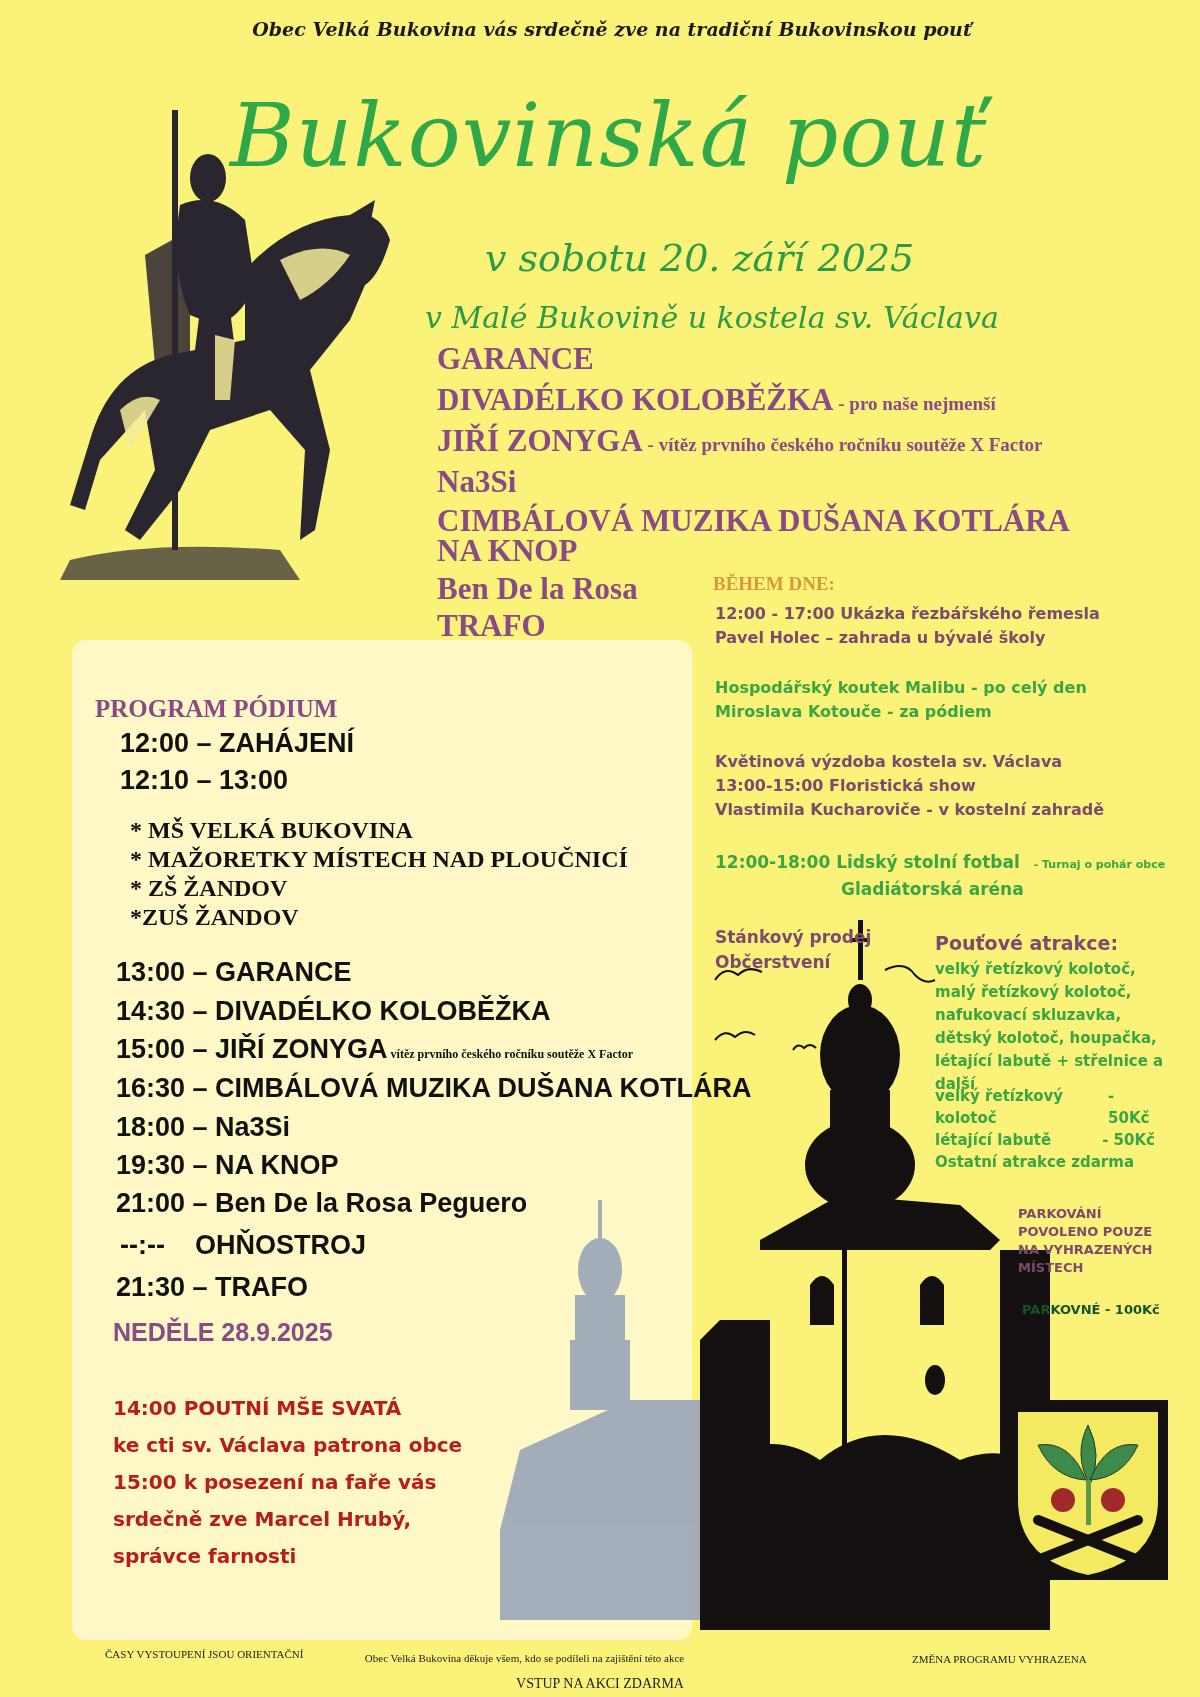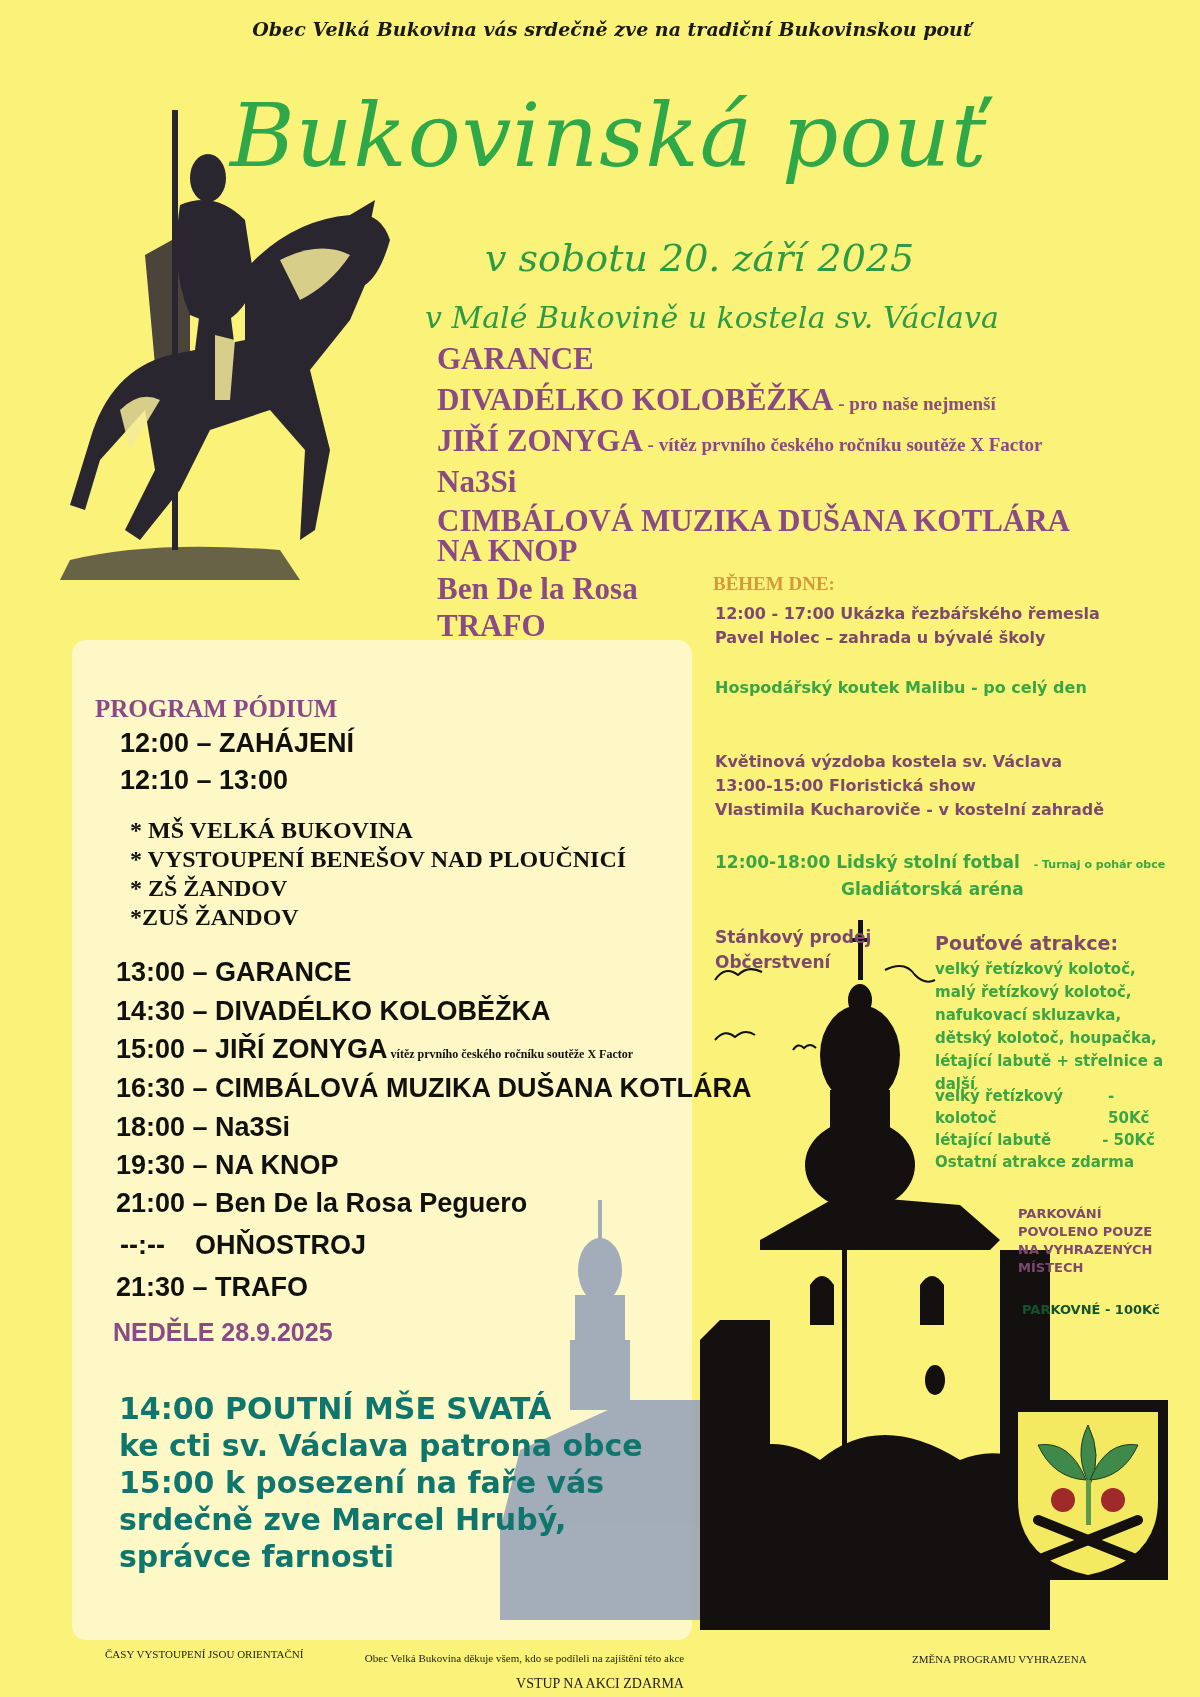--- a/index.html
+++ b/index.html
@@ -46,21 +46,21 @@
     background: #fdf8c6; border-radius: 14px;
   }
   .panel-title {
     left: 95px; top: 660px; font-weight: bold; font-size: 25px; color: #8a4a85; margin-top: 35px;
   }
   .prog { left: 120px; font-family: "Liberation Sans", sans-serif; font-weight: bold; color: #111; font-size: 27px; white-space: nowrap; }
   .prog .small { font-size: 12px; font-family: "Liberation Serif", serif; }
   .sub { left: 130px; font-family: "Liberation Serif", serif; font-weight: bold; color: #111; font-size: 24px; line-height: 29px; white-space: nowrap; }
 
   .sunday-head { left: 113px; top: 1318px; font-family: "Liberation Sans", sans-serif; font-weight: bold; font-size: 25px; color: #8a4a85; }
-  .sunday { left: 119px; top: 1390px; font-family: "DejaVu Sans", sans-serif; font-weight: bold; font-size: 30px; line-height: 37px; color: #0f766e; }
+  .sunday { left: 113px; top: 1390px; font-family: "DejaVu Sans", sans-serif; font-weight: bold; font-size: 20px; line-height: 37px; color: #b91c1c; }
 
   
   .church-ghost { left: 500px; top: 1200px; width: 200px; height: 420px; }
   .church { left: 700px; top: 920px; width: 350px; height: 710px; }
 
   
   .during { left: 715px; font-family: "DejaVu Sans", sans-serif; font-weight: bold; font-size: 16px; line-height: 24px; white-space: nowrap; }
   .during-head { left: 713px; top: 573px; font-family: "Liberation Serif", serif; font-weight: bold; font-size: 19px; color: #d49a3a; }
   .c-brown { color: #7d4a6e; }
   .c-green { color: #3aa544; }
@@ -133,21 +133,21 @@
   </g>
 </svg>
 
 <div class="abs panel-title">PROGRAM  PÓDIUM</div>
 
 <div class="abs prog" style="top:728px">12:00 – ZAHÁJENÍ</div>
 <div class="abs prog" style="top:765px">12:10 – 13:00</div>
 
 <div class="abs sub" style="top:816px">
   <div>* MŠ VELKÁ BUKOVINA</div>
-  <div>* VYSTOUPENÍ BENEŠOV NAD PLOUČNICÍ</div>
+  <div>* MAŽORETKY MÍSTECH NAD PLOUČNICÍ</div>
   <div>* ZŠ ŽANDOV</div>
   <div>*ZUŠ ŽANDOV</div>
 </div>
 
 <div class="abs prog" style="top:957px;left:116px"><span>13:00 – </span><span>GARANCE</span></div>
 <div class="abs prog" style="top:996px;left:116px"><span>14:30 – </span><span>DIVADÉLKO KOLOBĚŽKA</span></div>
 <div class="abs prog" style="top:1034px;left:116px"><span>15:00 – </span><span>JIŘÍ ZONYGA</span><span class="small"> vítěz prvního českého ročníku soutěže X Factor</span></div>
 <div class="abs prog" style="top:1073px;left:116px"><span>16:30 – </span><span>CIMBÁLOVÁ MUZIKA DUŠANA KOTLÁRA</span></div>
 <div class="abs prog" style="top:1112px;left:116px"><span>18:00 – </span><span>Na3Si</span></div>
 <div class="abs prog" style="top:1150px;left:116px"><span>19:30 – </span><span>NA KNOP</span></div>
@@ -199,20 +199,21 @@
     <path class="bird" d="M3 10 Q8 2 14 8 Q20 2 26 8"></path>
   </svg>
 
 <div class="abs during-head">BĚHEM DNE:</div>
 <div class="abs during c-brown" style="top:602px">
   <div>12:00 - 17:00  Ukázka řezbářského řemesla</div>
   <div>Pavel Holec – zahrada u bývalé školy</div>
 </div>
 <div class="abs during c-green" style="top:676px">
   <div>Hospodářský koutek Malibu - po celý den</div>
+  <div>Miroslava Kotouče - za pódiem</div>
 </div>
 <div class="abs during c-brown" style="top:750px">
   <div>Květinová výzdoba kostela sv. Václava</div>
   <div>13:00-15:00  Floristická show</div>
   <div>Vlastimila Kucharoviče - v kostelní zahradě</div>
 </div>
 <div class="abs during c-green" style="top:850px;font-size:17px">
   <div><span>12:00-18:00 Lidský stolní fotbal</span> <span class="tiny" style="margin-left:8px">- Turnaj o pohár obce</span></div>
   <div style="padding-left:126px">Gladiátorská aréna</div>
 </div>

